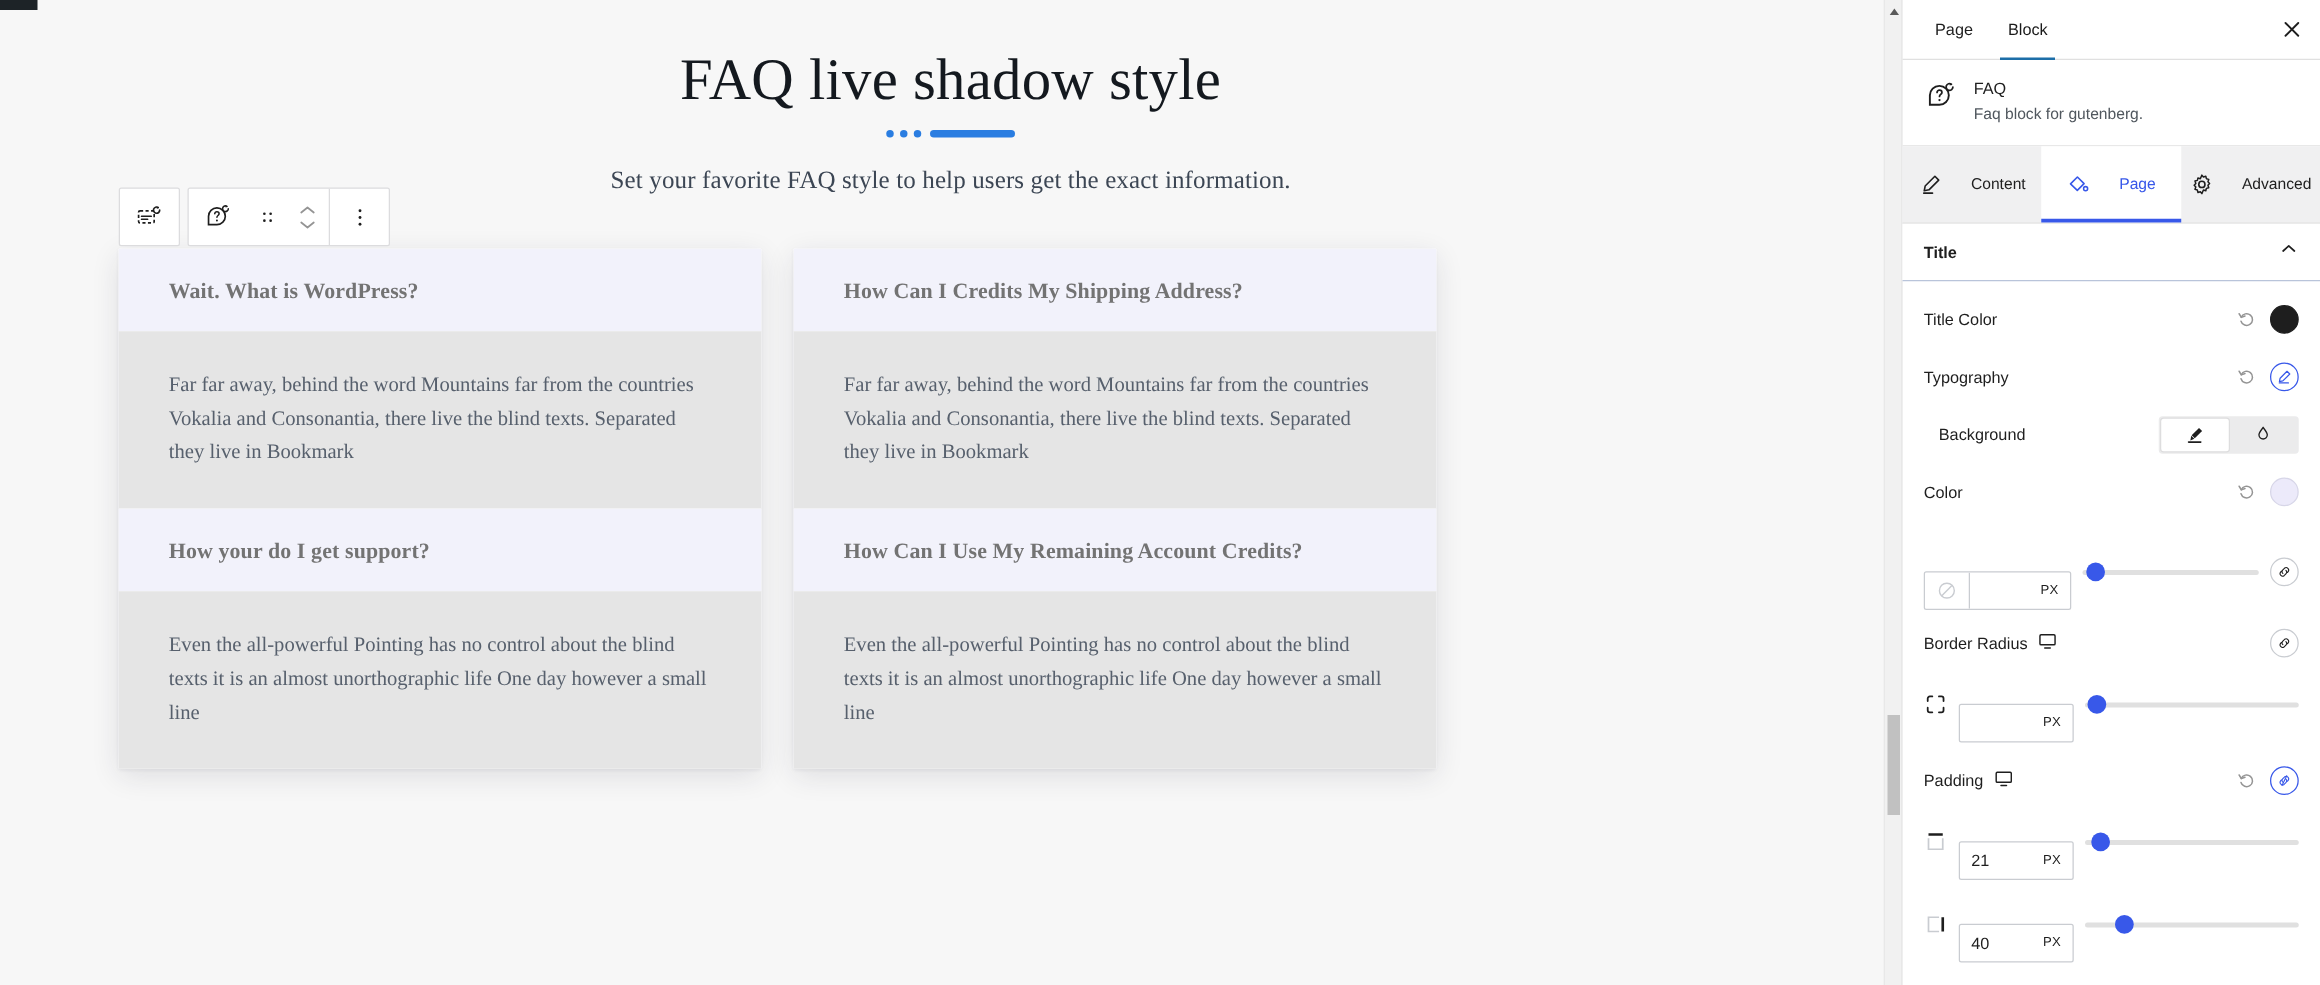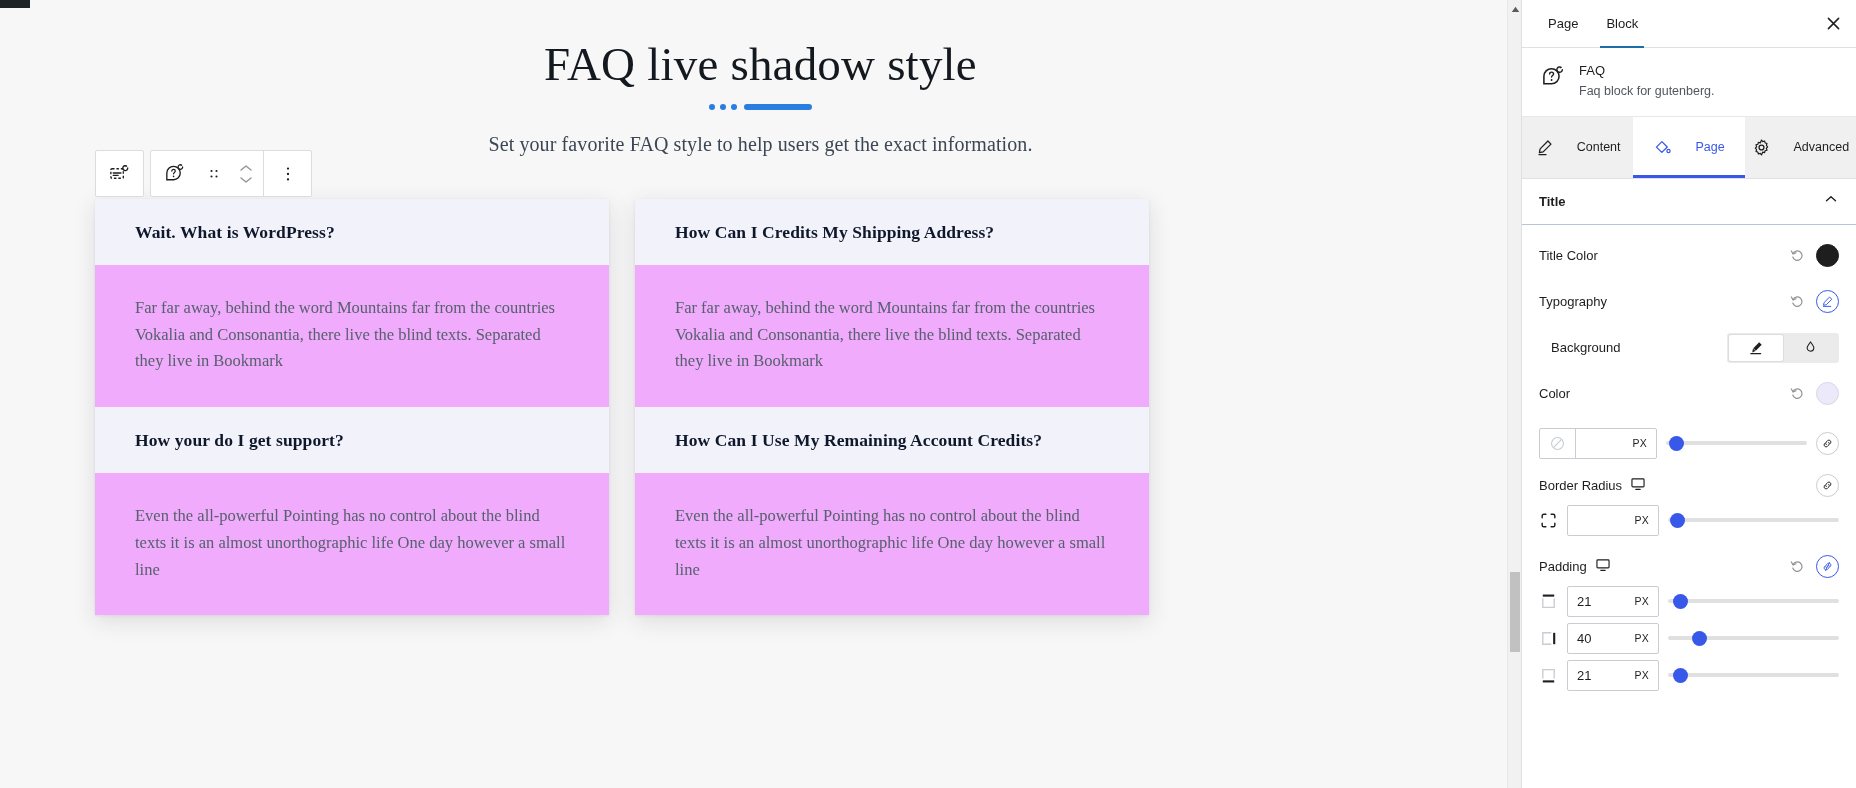--- a/index.html
+++ b/index.html
@@ -126,26 +126,26 @@
     background: #f2f2fb;
     padding: 21px 40px;
     min-height: 66px;
     display: flex;
     align-items: center;
   }
   .faq-q-text {
     font-family: "Liberation Serif", serif;
     font-weight: 700;
     font-size: 17.5px;
-    color: #0f172a;
+    color: #737373;
     letter-spacing: 0.1px;
   }
   .faq-a {
     padding: 30px 40px 32px 40px;
-    background: #f0abfc;
+    background: #e5e5e5;
   }
   .faq-a-text {
     font-family: "Liberation Serif", serif;
     font-size: 16.5px;
     line-height: 1.62;
     color: #57606d;
   }
 
   
   .canvas-scrollbar {
@@ -359,20 +359,21 @@
   .side-ic { width: 19px; height: 19px; color: #1e1e1e; flex: none; }
 
   .num-wrap {
     display: flex; align-items: center;
     border: 1px solid #c9ccd1;
     border-radius: 2px;
     height: 31px;
     width: 92px;
     background: #fff;
     overflow: hidden;
+    margin-top: 29px;
   }
   .num-wrap.with-prefix { width: 118px; }
   .num-prefix {
     width: 36px; height: 100%;
     display: flex; align-items: center; justify-content: center;
     border-right: 1px solid #c9ccd1;
     color: #9da3ab;
   }
   .num-val {
     flex: 1;

